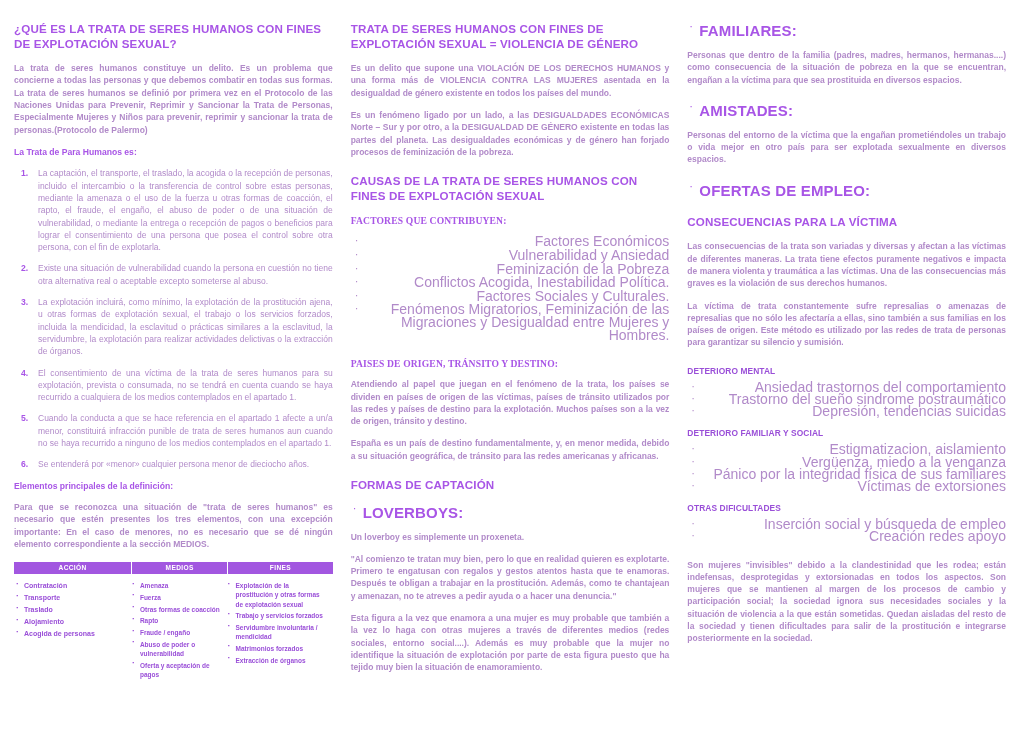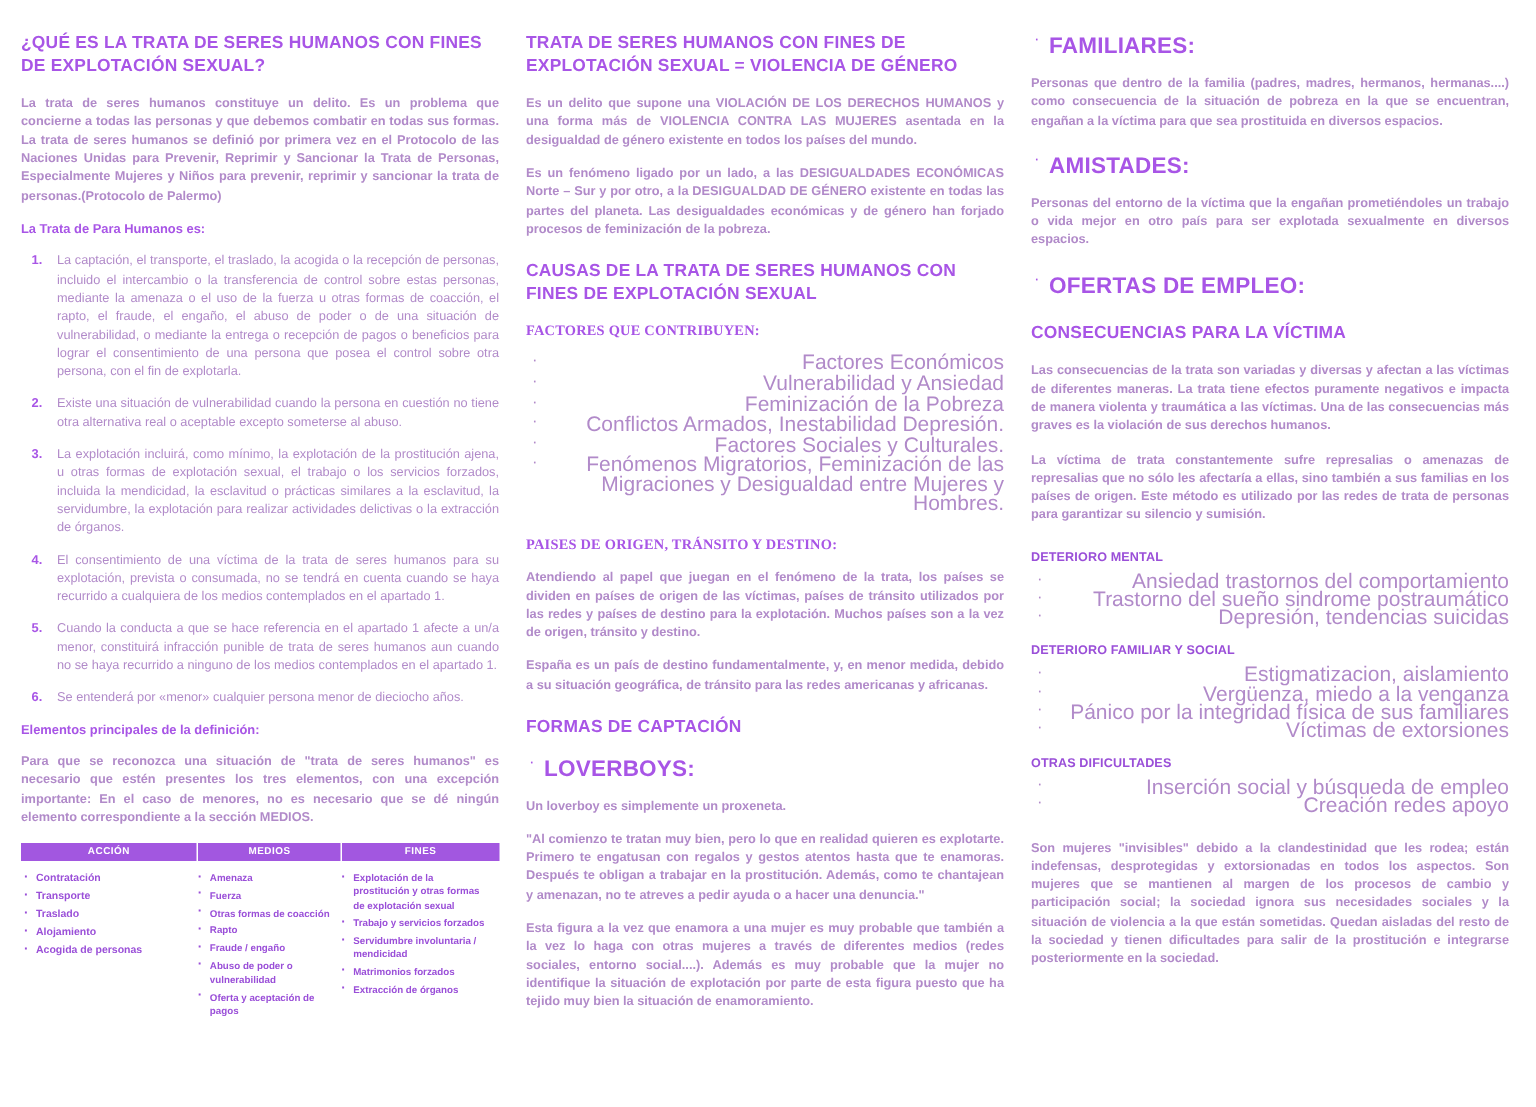--- a/index.html
+++ b/index.html
@@ -295,21 +295,21 @@
     <div class="spacer-sm"></div>
 
     <h1 class="sec-title">CAUSAS DE LA TRATA DE SERES HUMANOS CON FINES DE EXPLOTACIÓN SEXUAL</h1>
 
     <h2 class="sub-title">FACTORES QUE CONTRIBUYEN:</h2>
 
     <ul class="bullets">
       <li>Factores Económicos</li>
       <li>Vulnerabilidad y Ansiedad</li>
       <li>Feminización de la Pobreza</li>
-      <li>Conflictos Armados, Inestabilidad Depresión.</li>
+      <li>Conflictos Acogida, Inestabilidad Política.</li>
       <li>Factores Sociales y Culturales.</li>
       <li>Fenómenos Migratorios, Feminización de las Migraciones y Desigualdad entre Mujeres y Hombres.</li>
     </ul>
 
     <div class="spacer-sm"></div>
 
     <h2 class="sub-title">PAISES DE ORIGEN, TRÁNSITO Y DESTINO:</h2>
 
     <p class="body">Atendiendo al papel que juegan en el fenómeno de la trata, los países se dividen en países de origen de las víctimas, países de tránsito utilizados por las redes y países de destino para la explotación. Muchos países son a la vez de origen, tránsito y destino.</p>
     <p class="body">España es un país de destino fundamentalmente, y, en menor medida, debido a su situación geográfica, de tránsito para las redes americanas y africanas.</p>

